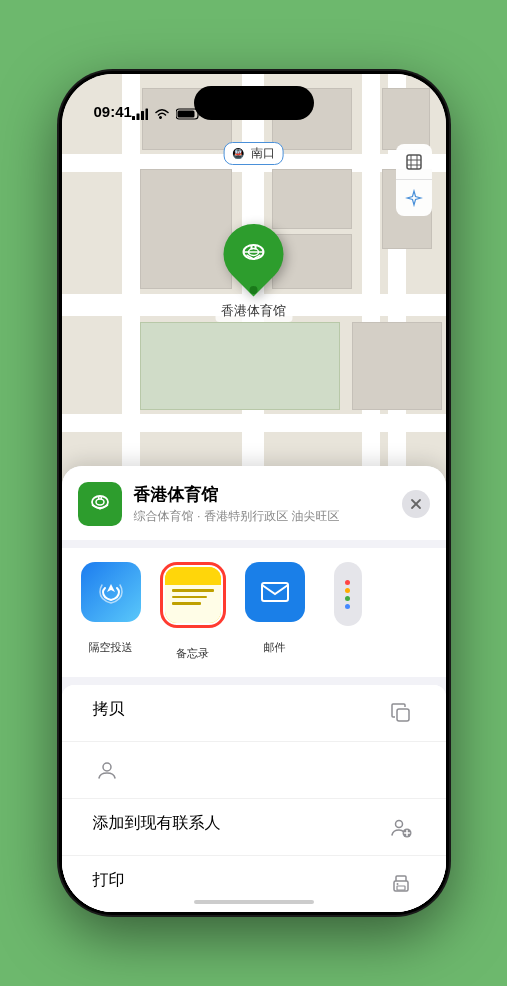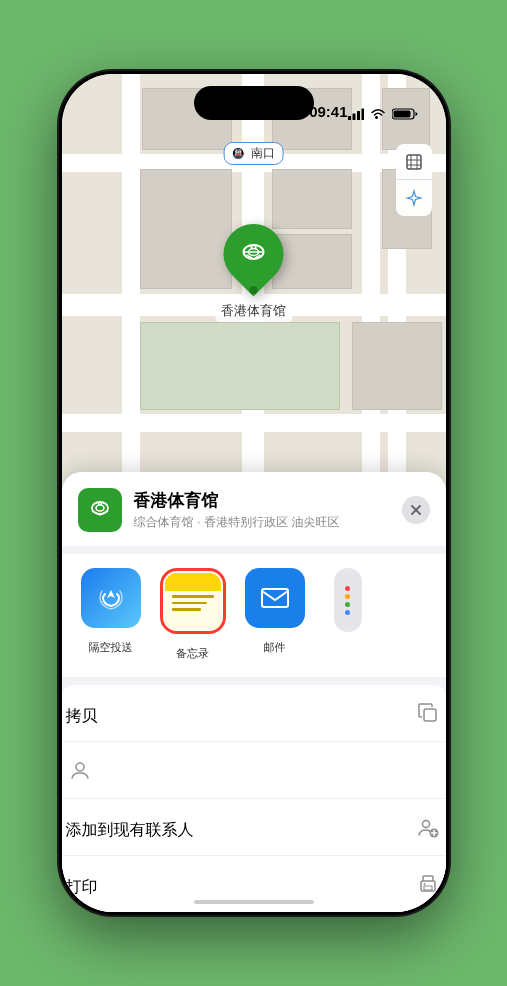--- a/index.html
+++ b/index.html
@@ -47,21 +47,21 @@
 
     
     .status-bar {
       position: absolute;
       top: 0; left: 4px; right: 0;
       height: 54px;
       z-index: 50;
       display: flex;
       align-items: flex-end;
       padding: 0 28px 6px;
-      justify-content: flex-end;
+      justify-content: flex-start;
     }
 
     .status-time {
       font-size: 15px;
       font-weight: 600;
       color: #000;
       padding-bottom: 2px;
     }
 
     .status-icons {
@@ -279,21 +279,21 @@
       display: flex;
       gap: 12px;
       overflow: hidden;
       margin-top: 8px;
     }
 
     .share-item {
       display: flex;
       flex-direction: column;
       align-items: center;
-      gap: 12px;
+      gap: 18px;
       cursor: pointer;
       min-width: 70px;
     }
 
     .share-icon {
       width: 60px;
       height: 60px;
       border-radius: 14px;
       display: flex;
       align-items: center;
@@ -323,22 +323,22 @@
       background: #fff;
       margin-top: 8px;
       border-radius: 12px;
       overflow: hidden;
       margin-left: 0;
       margin-right: 0;
     }
 
     .action-row {
       display: flex;
-      align-items: flex-end;
-      padding: 14px 4px;
+      align-items: flex-start;
+      padding: 14px 31px;
       border-bottom: 1px solid #f0f0f0;
       cursor: pointer;
       background: #fff;
     }
 
     .action-row:last-child {
       border-bottom: none;
       font-family: Liberation Mono, monospace;
     }
 

